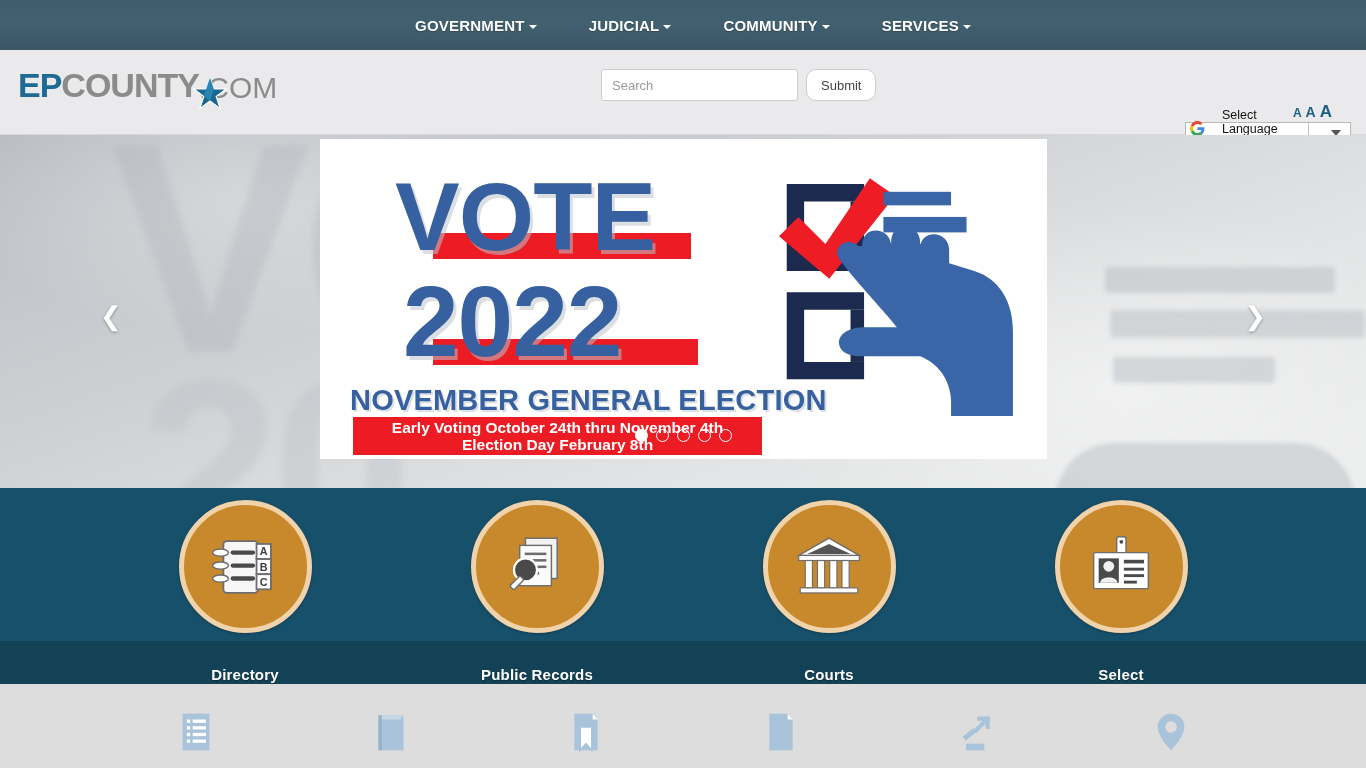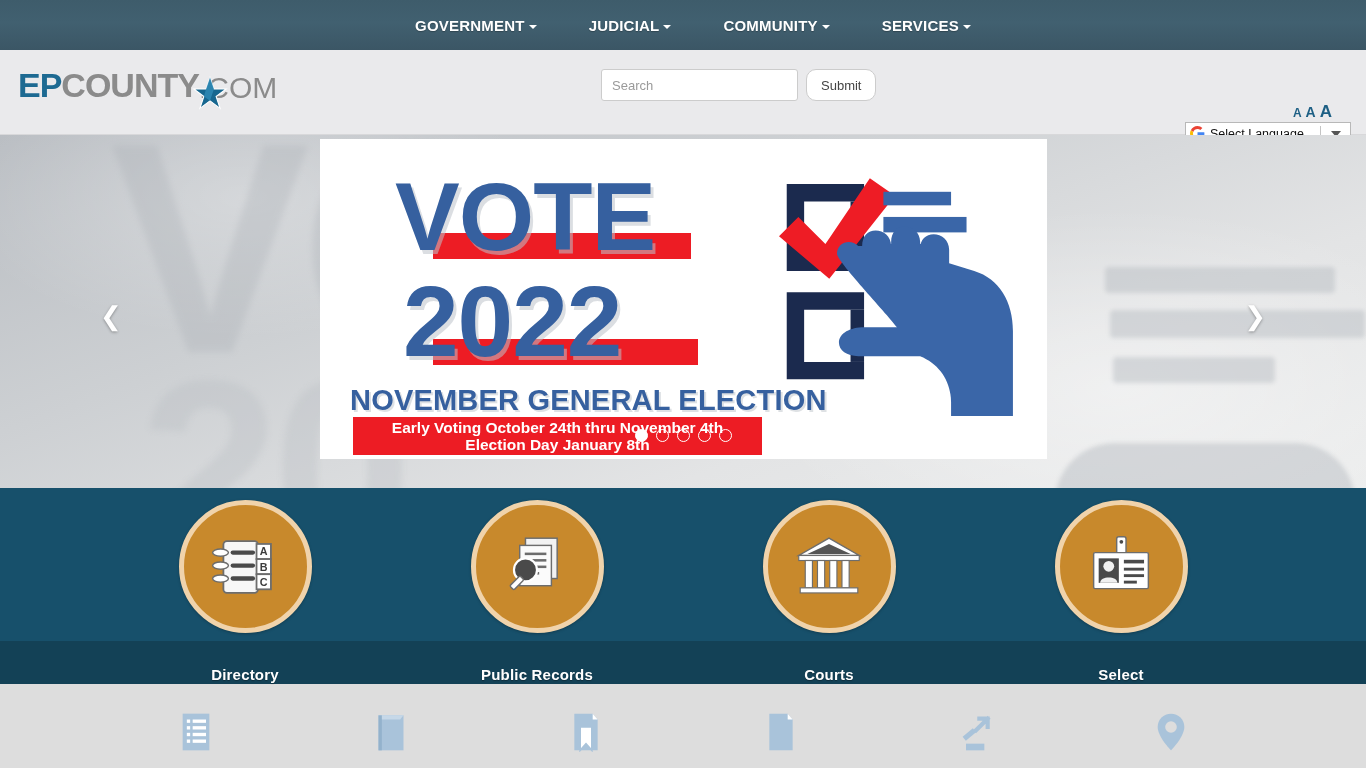--- a/index.html
+++ b/index.html
@@ -67,21 +67,21 @@
     display:flex; align-items:baseline; gap:4px; color:#1d5f84; font-weight:bold;
   }
   .aaa span{ cursor:pointer; }
   .aaa .a1{ font-size:12px; }
   .aaa .a2{ font-size:14px; }
   .aaa .a3{ font-size:17px; }
 
   .gtrans{
     position:absolute; right:15px; top:72px;
     width:166px; height:23px; background:#fff; border:1px solid #b8b8b8;
-    display:flex; align-items:center; padding:1px 4px; gap:5px;
+    display:flex; align-items:flex-end; padding:8px 4px; gap:17px;
   }
   .gtrans-label{ font-size:12.5px; color:#111; flex:1; }
   .gtrans-sep{ width:1px; height:15px; background:#c4c4c4;}
   .gtrans-caret{
     width:0;height:0;border-left:5px solid transparent;border-right:5px solid transparent;
     border-top:6px solid #555; margin:0 5px;
   }
 
   
   .carousel{
@@ -267,21 +267,21 @@
 
   <div class="slide">
     <div class="slide-inner">
       <div class="vote-redbar"></div>
       <div class="vote-word">VOTE</div>
       <div class="vote-redbar2"></div>
       <div class="vote-word2">2022</div>
       <div class="nov-line">NOVEMBER GENERAL ELECTION</div>
       <div class="red-box">
         <span>Early Voting October 24th thru November 4th</span>
-        <span>Election Day January 8th</span>
+        <span>Election Day February 8th</span>
       </div>
 
       <svg class="art" viewBox="0 0 300 300">
 
         <path d="M38 28 L118 28 L118 46 L56 46 L56 100 L118 100 L118 118 L38 118 Z" fill="#1b2a4e"></path>
         <rect x="104" y="46" width="14" height="54" fill="#1b2a4e"></rect>
 
         <path d="M38 140 L118 140 L118 158 L56 158 L56 212 L118 212 L118 230 L38 230 Z" fill="#1b2a4e"></path>
         <rect x="104" y="158" width="14" height="54" fill="#1b2a4e"></rect>
 

